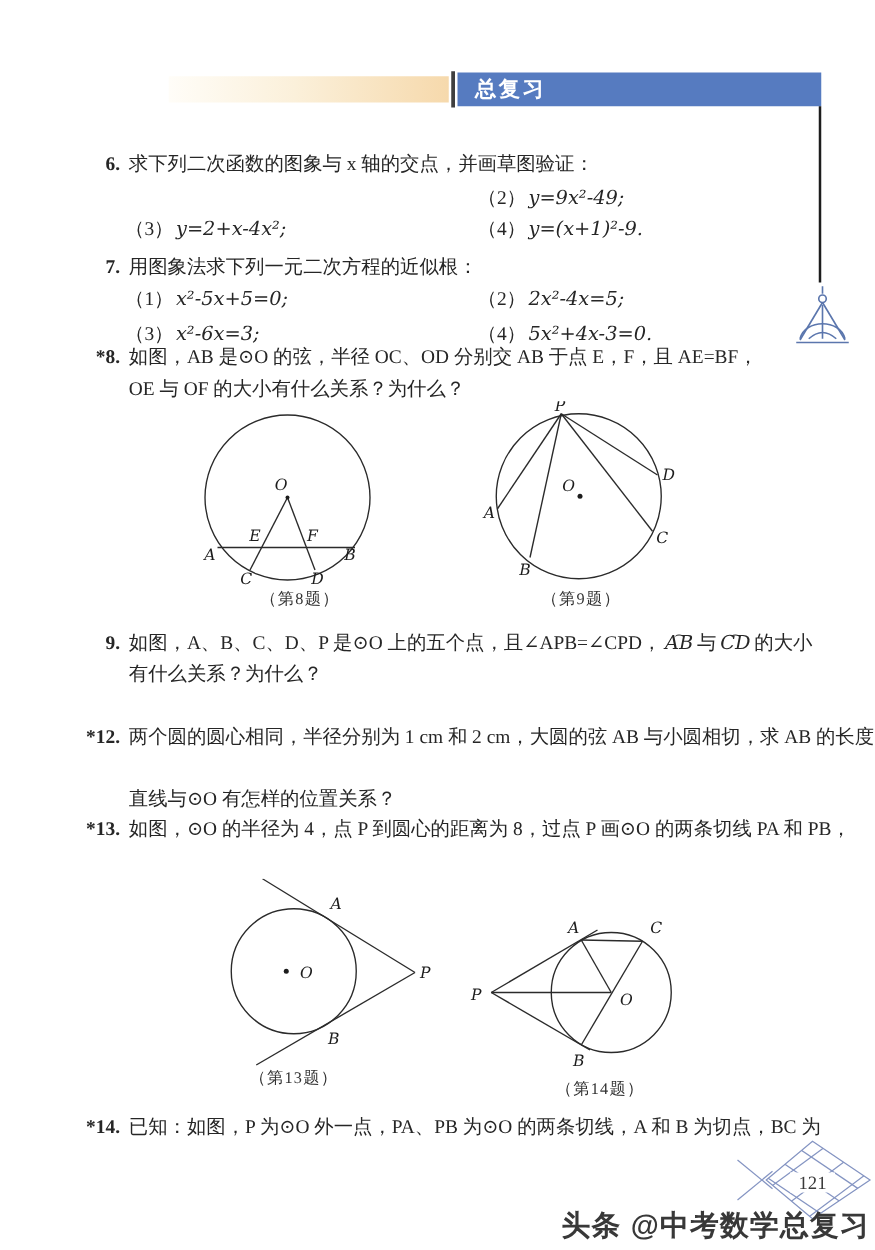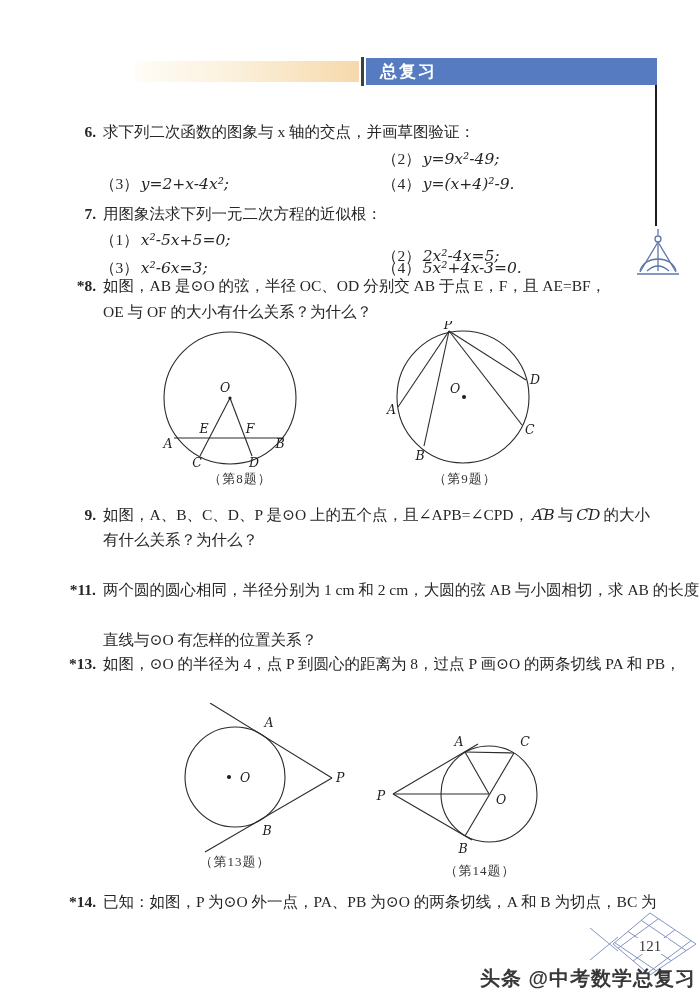--- a/index.html
+++ b/index.html
@@ -32,21 +32,21 @@
   
   .fig { position:absolute; }
   .fig .geo { stroke:#2b2b2b; fill:none; stroke-width:1.1; }
   .fig .dot { fill:#1c1c1c; stroke:none; }
   .fl { font:italic 12.5px "DejaVu Serif",serif; fill:#1c1c1c; }
   .fcap { font:13px "Liberation Serif",serif; fill:#333333; letter-spacing:1px; }
   .blueline { stroke:#5b76ad; fill:none; stroke-width:1.3; }
   .logoline { stroke:#8494c2; fill:none; stroke-width:1; }
   .logonum { font:15px "Liberation Serif",serif; fill:#3a3a3a; }
   .watermark { position:absolute; right:4px; top:957px; font-family:"Liberation Sans",sans-serif;
-    font-weight:bold; font-size:20px; color:#383838; letter-spacing:1px; }
+    font-weight:bold; font-size:23px; color:#383838; letter-spacing:1px; }
 </style>
 </head>
 <body>
 
 <div class="page">
 
   <div class="cream-bar"></div>
   <div class="hdr-divider"></div>
   <div class="blue-banner">
     <span>总复习</span>
@@ -68,31 +68,31 @@
     <span class="pnum">6.</span>
     <span class="ptext">求下列二次函数的图象与 x 轴的交点，并画草图验证：</span>
   </div>
   <div class="eq" style="top:141px;left:382px">
     <span>（2）</span><span class="eq-math">y=9x²-49;</span>
   </div>
   <div class="eq" style="top:166px;left:100px">
     <span>（3）</span><span class="eq-math">y=2+x-4x²;</span>
   </div>
   <div class="eq" style="top:166px;left:382px">
-    <span>（4）</span><span class="eq-math">y=(x+4)²-9.</span>
+    <span>（4）</span><span class="eq-math">y=(x+1)²-9.</span>
   </div>
 
   <div class="prob" style="top:196px">
     <span class="pnum">7.</span>
     <span class="ptext">用图象法求下列一元二次方程的近似根：</span>
   </div>
   <div class="eq" style="top:222px;left:100px">
     <span>（1）</span><span class="eq-math">x²-5x+5=0;</span>
   </div>
-  <div class="eq" style="top:238px;left:382px">
+  <div class="eq" style="top:222px;left:382px">
     <span>（2）</span><span class="eq-math">2x²-4x=5;</span>
   </div>
   <div class="eq" style="top:250px;left:100px">
     <span>（3）</span><span class="eq-math">x²-6x=3;</span>
   </div>
   <div class="eq" style="top:250px;left:382px">
     <span>（4）</span><span class="eq-math">5x²+4x-3=0.</span>
   </div>
 
   <div class="prob" style="top:268px">
@@ -139,21 +139,21 @@
   <div class="prob" style="top:497px">
     <span class="pnum">9.</span>
     <span class="ptext"><span>如图，A、B、C、D、P 是⊙O 上的五个点，且∠APB=∠CPD，</span><span class="arc">AB</span><span>与</span><span class="arc">CD</span><span>的大小</span></span>
   </div>
   <div class="prob" style="top:522px">
     <span class="pnum"></span>
     <span class="ptext">有什么关系？为什么？</span>
   </div>
 
   <div class="prob" style="top:572px">
-    <span class="pnum">*11.</span>
+    <span class="pnum">*12.</span>
     <span class="ptext">两个圆的圆心相同，半径分别为 1 cm 和 2 cm，大圆的弦 AB 与小圆相切，求 AB 的长度.</span>
   </div>
   <div class="prob" style="top:622px">
     <span class="pnum"></span>
     <span class="ptext">直线与⊙O 有怎样的位置关系？</span>
   </div>
   <div class="prob" style="top:646px">
     <span class="pnum">*13.</span>
     <span class="ptext">如图，⊙O 的半径为 4，点 P 到圆心的距离为 8，过点 P 画⊙O 的两条切线 PA 和 PB，</span>
   </div>

